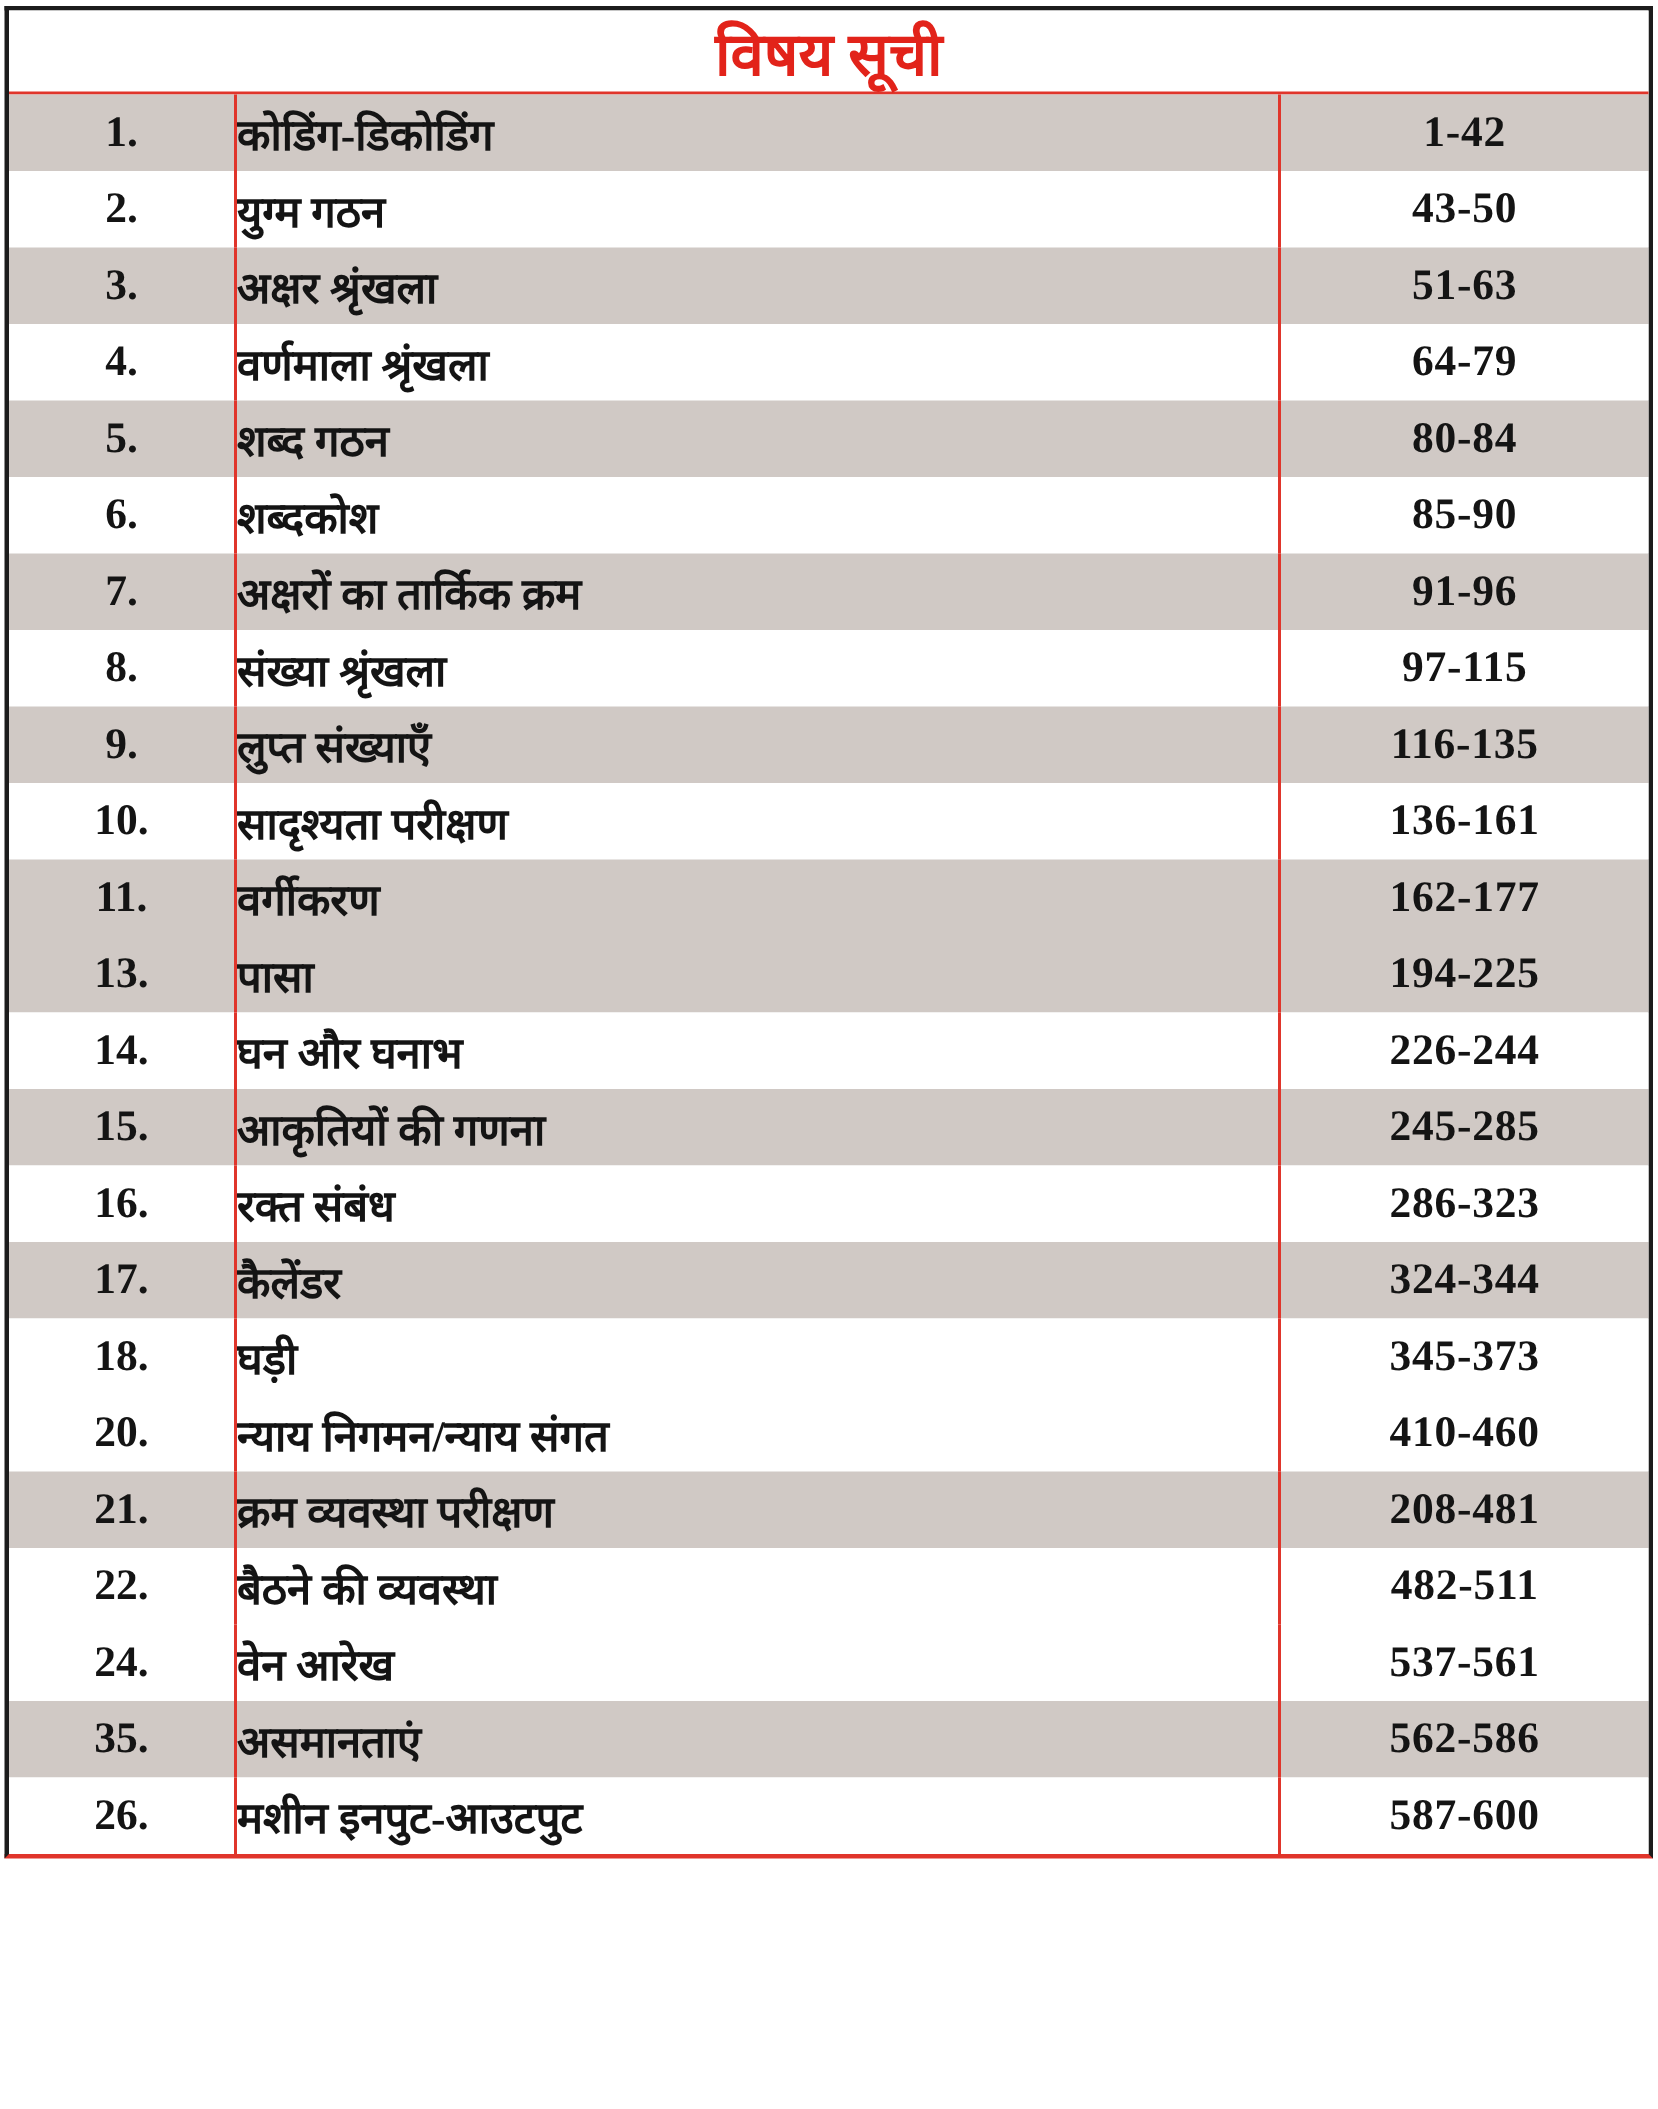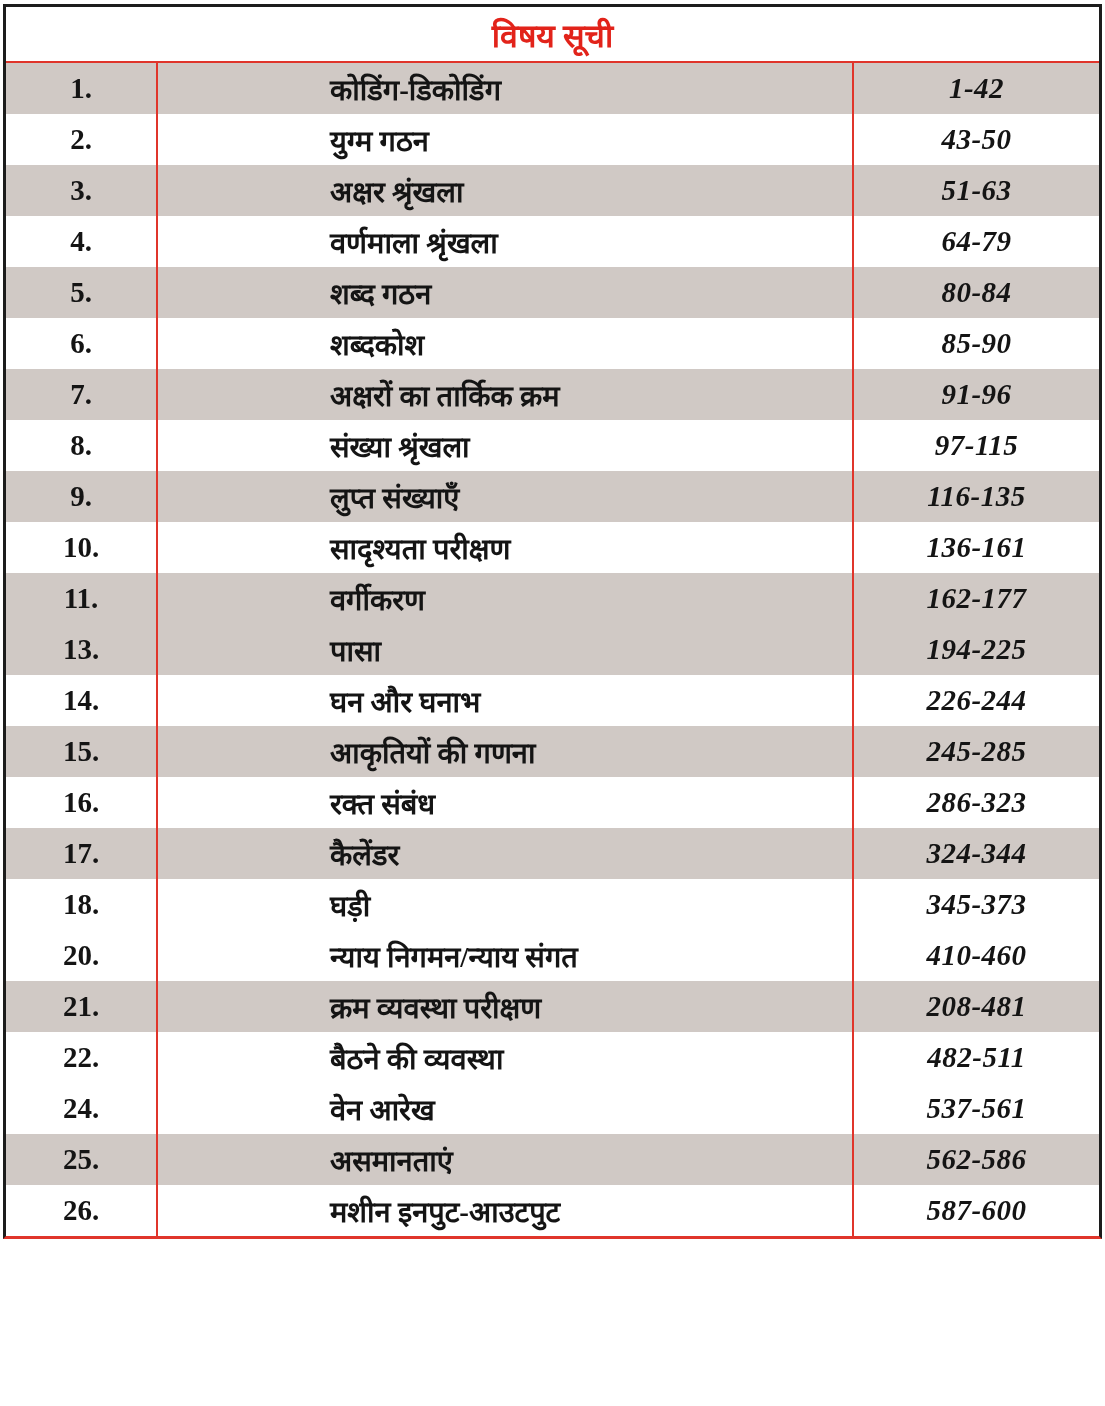--- a/index.html
+++ b/index.html
@@ -21,21 +21,21 @@
     border-right:3px solid var(--border-black);
     border-top:3px solid var(--border-black);
     border-bottom:3px solid var(--line-red);
     background:#fff;
   }
   .title-row{
     height:56px;
     display:flex; align-items:center; justify-content:center;
     color:var(--title-red);
     font-weight:bold;
-    font-size:32px;
+    font-size:40px;
     border-bottom:2px solid var(--line-red);
     background:#ffffff;
   }
   .row{
     display:flex;
     height:51px;
     background:#ffffff;
   }
   .row.alt{ background:var(--row-gray); }
   .cell{
@@ -45,28 +45,26 @@
     font-size:29px;
     overflow:hidden; white-space:nowrap;
   }
   .cell.num{
     width:152px;
     justify-content:center;
     border-right:2px solid var(--line-red);
   }
   .cell.topic{
     flex:1;
-    padding-left:172px;
     border-right:2px solid var(--line-red);
   }
   .cell.pages{
     width:245px;
     justify-content:center;
     letter-spacing:0.5px;
-    font-style:italic;
   }
 </style>
 </head>
 <body>
 
 <div class="toc-table">
   <div class="title-row">विषय सूची</div>
   <div id="rows">
   <div class="row alt">
     <div class="cell num">1.</div>
@@ -191,21 +189,21 @@
   </div>
 
 
   <div class="row">
     <div class="cell num">24.</div>
     <div class="cell topic">वेन आरेख</div>
     <div class="cell pages">537-561</div>
   </div>
 
   <div class="row alt">
-    <div class="cell num">25.</div>
+    <div class="cell num">35.</div>
     <div class="cell topic">असमानताएं</div>
     <div class="cell pages">562-586</div>
   </div>
 
   <div class="row">
     <div class="cell num">26.</div>
     <div class="cell topic">मशीन इनपुट-आउटपुट</div>
     <div class="cell pages">587-600</div>
   </div>
 </div>

